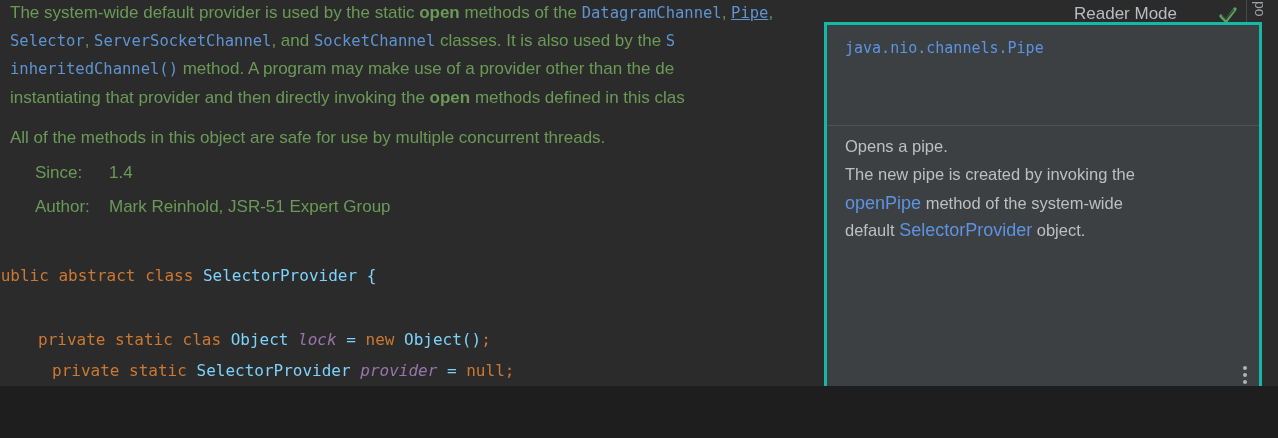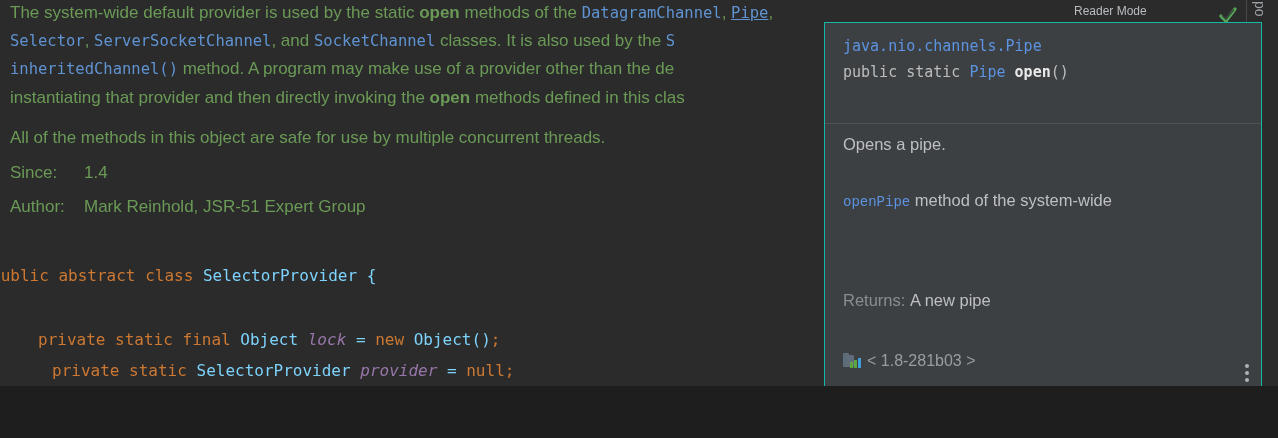--- a/index.html
+++ b/index.html
@@ -8,45 +8,45 @@
     position:relative; width:1278px; height:386px;
     background:#2b2b2b; overflow:hidden;
     font-family:"Liberation Sans", sans-serif;
   }
   
   .dl { position:absolute; left:10px; white-space:nowrap; font-size:17px; line-height:22px; }
   .g  { color:#6a9a56; }
   .gb { color:#6a9a56; font-weight:bold; }
   .c  { font-family:"DejaVu Sans Mono", monospace; font-size:15.5px; color:#5f93d2; }
   .cu { text-decoration:underline; }
-  .meta-label { display:inline-block; width:74px; color:#6a9a56; }
+  .meta-label { display:inline-block; width:74px; color:#6a9a56;margin-left:25px; }
   
   .cl { position:absolute; white-space:pre; font-family:"DejaVu Sans Mono", monospace; font-size:16px; line-height:20px; }
   .k { color:#cc7832; }
   .d { color:#7dd3fc; }
   .f { color:#9876aa; font-style:italic; }
   
   .caret-band { position:absolute; left:0; top:388px; width:1278px; height:30px; background:#323232; }
   .bottom-strip { position:absolute; left:0; top:418px; width:1278px; height:20px; background:#292929; border-top:1px solid #222; }
-  .reader-mode { position:absolute; left:1074px; top:4px; font-size:12px; color:#b9bdc0; z-index:5; cursor:pointer; }
+  .reader-mode { position:absolute; left:1074px; top:4px; font-size:17px; color:#b9bdc0; z-index:5; cursor:pointer; }
   .check-wrap { position:absolute; left:1216px; top:4px; width:24px; height:22px; z-index:5; }
   .vdiv { position:absolute; left:1246px; top:0; width:1px; height:22px; background:#46494b; z-index:5; }
   .stripe { position:absolute; left:1252px; top:1px; height:24px; overflow:hidden; z-index:4;
             writing-mode:vertical-rl; text-orientation:sideways; font-size:14px; color:#9ca0a3; }
   
   .popup { position:absolute; left:824px; top:22px; width:438px; height:376px;
-           background:#3d4043; border:1px solid #14b8a6; z-index:10; }
+           background:#3d4043; border:3px solid #14b8a6; z-index:10; }
   .pp { position:absolute; left:18px; white-space:nowrap; }
   .mono { font-family:"DejaVu Sans Mono", monospace; font-size:15px; }
   .plink { color:#5c93e2; }
   .pgray { color:#bcbcbc; }
   .pwhite { color:#e8e8e8; font-weight:bold; }
   .sep { position:absolute; left:0; top:100px; width:100%; height:1px; background:#505355; }
   .bodytxt { font-size:16.5px; color:#bdbfc1; }
-  .bcode { font-family:Liberation Mono, monospace; font-size:14px; color:#5c93e2; }
+  .bcode { font-family:Liberation Sans, sans-serif; font-size:18px; color:#5c93e2; }
   .lbl { color:#8a8d90; }
   .version { color:#9a9da0; font-size:16px; }
   .kebab { position:absolute; right:8px; top:338px; width:12px; height:26px; cursor:pointer; }
   .kebab i { display:block; width:4px; height:4px; border-radius:50%; background:#b0b2b4; margin:3px auto; }
   
   .jdk { position:relative; display:inline-block; width:18px; height:14px; vertical-align:-2px; margin-right:6px; }
   .jdk .folder { position:absolute; left:0; top:1px; width:11px; height:12px; background:#5f6d7a; border-radius:1px; }
   .jdk .folder:before { content:""; position:absolute; left:0; top:-2px; width:6px; height:3px; background:#5f6d7a; border-radius:1px 1px 0 0; }
   .jdk .b1 { position:absolute; left:7px;  bottom:0; width:3px; height:6px;  background:#5ca53f; }
   .jdk .b2 { position:absolute; left:11px; bottom:0; width:3px; height:8px;  background:#5ca53f; }
@@ -62,52 +62,49 @@
     <div class="dl" style="top:30px"><span class="c">Selector</span><span class="g">, </span><span class="c">ServerSocketChannel</span><span class="g">, and </span><span class="c">SocketChannel</span><span class="g"> classes. It is also used by the </span><span class="c">S</span></div>
     <div class="dl" style="top:58px"><span class="c">inheritedChannel()</span><span class="g"> method. A program may make use of a provider other than the de</span></div>
     <div class="dl" style="top:87px"><span class="g">instantiating that provider and then directly invoking the </span><span class="gb">open</span><span class="g"> methods defined in this clas</span></div>
     <div class="dl" style="top:127px"><span class="g">All of the methods in this object are safe for use by multiple concurrent threads.</span></div>
     <div class="dl" style="top:162px"><span class="meta-label">Since:</span><span class="g">1.4</span></div>
     <div class="dl" style="top:196px"><span class="meta-label">Author:</span><span class="g">Mark Reinhold, JSR-51 Expert Group</span></div>
   </div>
 
   <div>
     <div class="cl" style="left:-9px; top:266px"><span class="k">public abstract class </span><span class="d">SelectorProvider {</span></div>
-    <div class="cl" style="left:38px; top:330px"><span class="k">private static final </span><span class="d">Object </span><span class="f">lock</span><span class="d"> = </span><span class="k">new </span><span class="d">Object()</span><span class="k">;</span></div>
+    <div class="cl" style="left:38px; top:330px"><span class="k">private static clas </span><span class="d">Object </span><span class="f">lock</span><span class="d"> = </span><span class="k">new </span><span class="d">Object()</span><span class="k">;</span></div>
     <div class="cl" style="left:52px; top:361px"><span class="k">private static </span><span class="d">SelectorProvider </span><span class="f">provider</span><span class="d"> = </span><span class="k">null</span><span class="k">;</span></div>
   </div>
 
   <div class="caret-band"></div>
   <div class="bottom-strip">
     
   </div>
 
   <div class="reader-mode">Reader Mode</div>
   <div class="check-wrap">
     <svg width="24" height="22" viewBox="0 0 24 22">
       <polyline points="5,12 10,17 19,5" fill="none" stroke="#57a557" stroke-width="3.4" stroke-linecap="round" stroke-linejoin="round"></polyline>
       <polyline points="6.2,11.6 10,15.4 17.6,5.8" fill="none" stroke="#33383a" stroke-width="1.2" stroke-linecap="round" stroke-linejoin="round"></polyline>
     </svg>
   </div>
   <div class="vdiv"></div>
   <div class="stripe">po</div>
 
   <div class="popup">
     <div class="pp mono" style="top:14px"><span class="plink">java.nio.channels.Pipe</span></div>
-    <div class="pp mono" style="top:40px"><span class="pgray">public static </span><span class="plink">Pipe </span><span class="pwhite">open</span><span class="pgray">()</span></div>
     <div class="sep"></div>
 
     <div class="pp bodytxt" style="top:112px"><span>Opens a pipe.</span></div>
+    <div class="pp bodytxt" style="top:140px"><span>The new pipe is created by invoking the</span></div>
     <div class="pp bodytxt" style="top:168px"><span class="bcode">openPipe</span><span> method of the system-wide</span></div>
+    <div class="pp bodytxt" style="top:195px"><span>default </span><span class="bcode">SelectorProvider</span><span> object.</span></div>
 
-    <div class="pp bodytxt" style="top:268px"><span class="lbl">Returns:</span><span>&nbsp;</span><span>A new pipe</span></div>
 
-    <div class="pp" style="top:329px">
-      <span class="jdk"><span class="folder"></span><span class="b1"></span><span class="b2"></span><span class="b3"></span></span><span class="version">&lt; 1.8-281b03 &gt;</span>
-    </div>
     <div class="kebab">
         <i></i>
         <i></i>
         <i></i>
       </div>
   </div>
 
 </div>
 
 </body></html>

